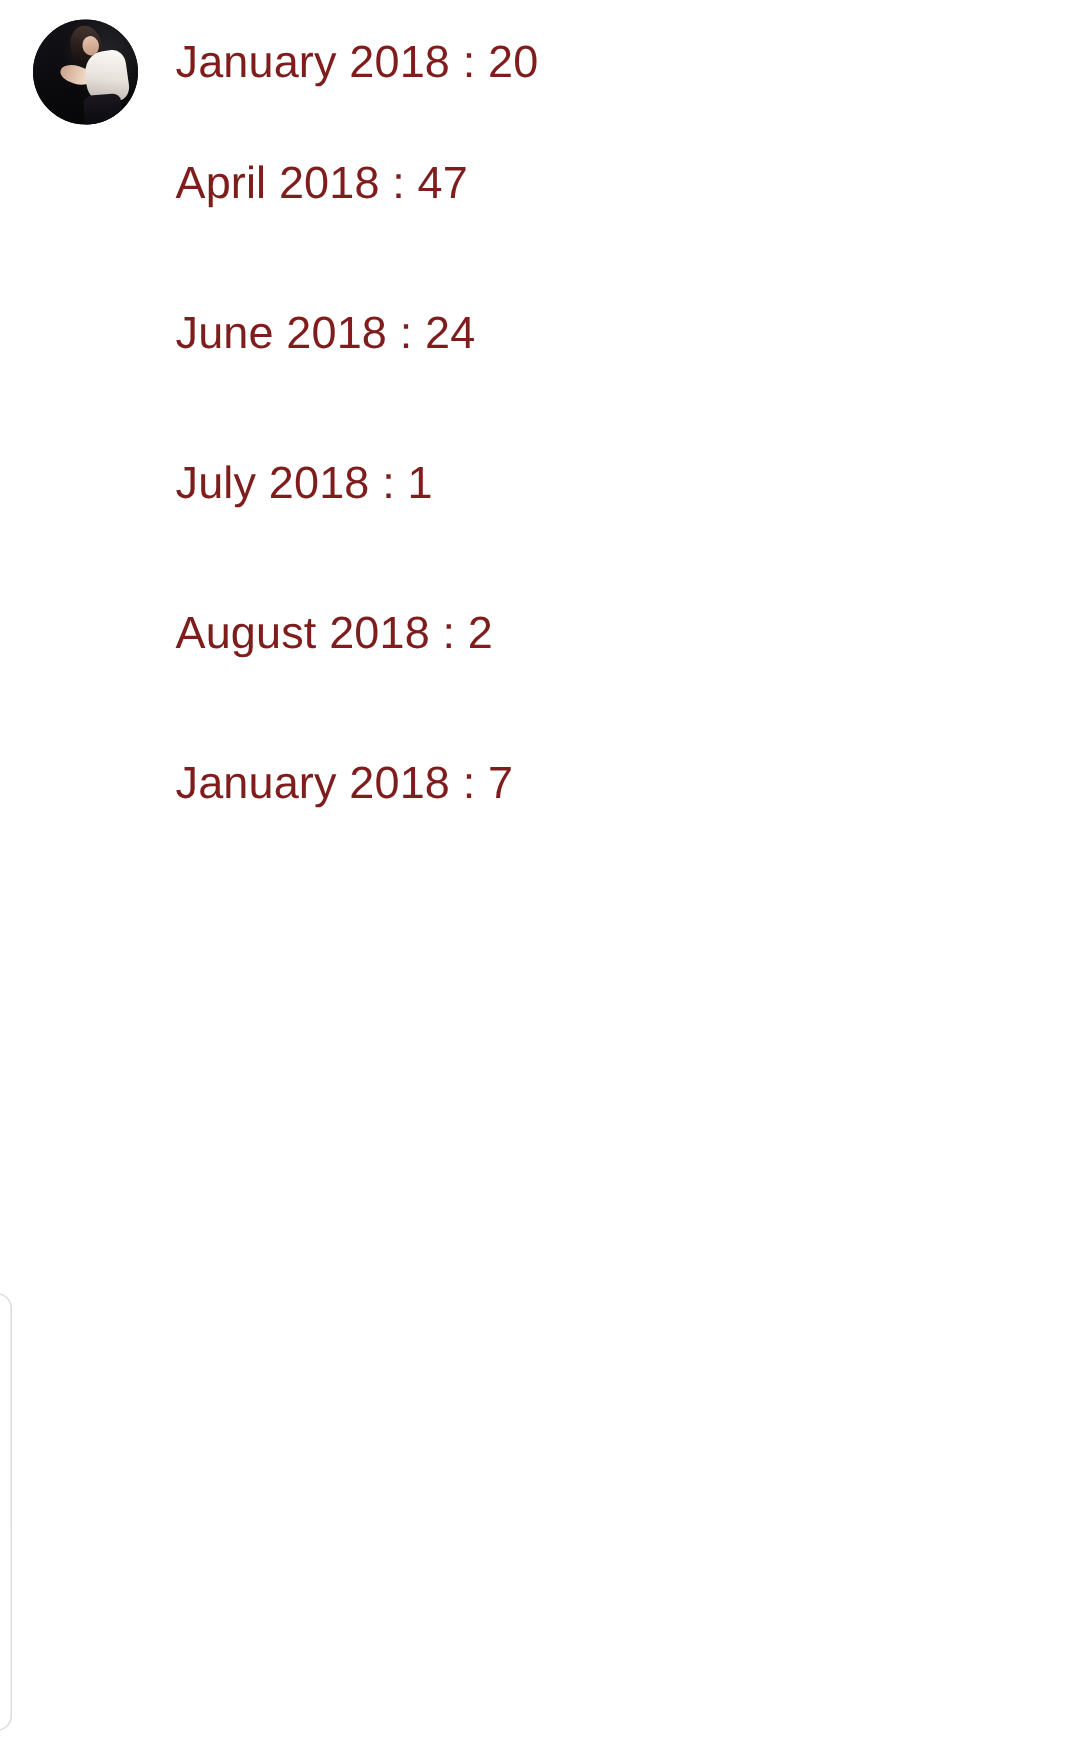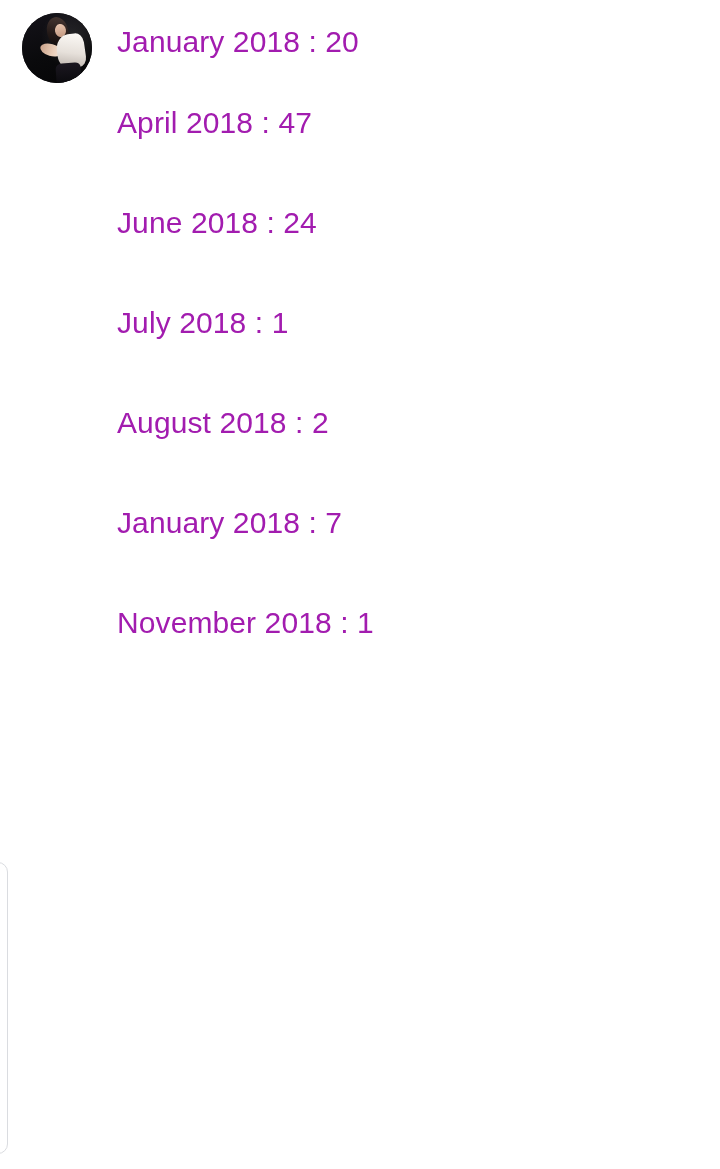--- a/index.html
+++ b/index.html
@@ -107,21 +107,21 @@
   }
   .stat-row {
     height: 100px;
     display: flex;
     align-items: center;
   }
   .stat-row:first-child { height: 62px; }
   .stat-text {
     font-size: 30px;
     line-height: 36px;
-    color: #a21caf;
+    color: #7f1d1d;
     letter-spacing: 0.1px;
     white-space: nowrap;
     margin-top: 22px;
   }
 </style>
 </head>
 <body>
 
 <div class="card-edge"></div>
 
@@ -146,16 +146,13 @@
   </div>
   <div class="stat-row">
     <span class="stat-text">July 2018 : 1</span>
   </div>
   <div class="stat-row">
     <span class="stat-text">August 2018 : 2</span>
   </div>
   <div class="stat-row">
     <span class="stat-text">January 2018 : 7</span>
   </div>
-  <div class="stat-row">
-    <span class="stat-text">November 2018 : 1</span>
-  </div>
 </div>
 
 </body></html>

